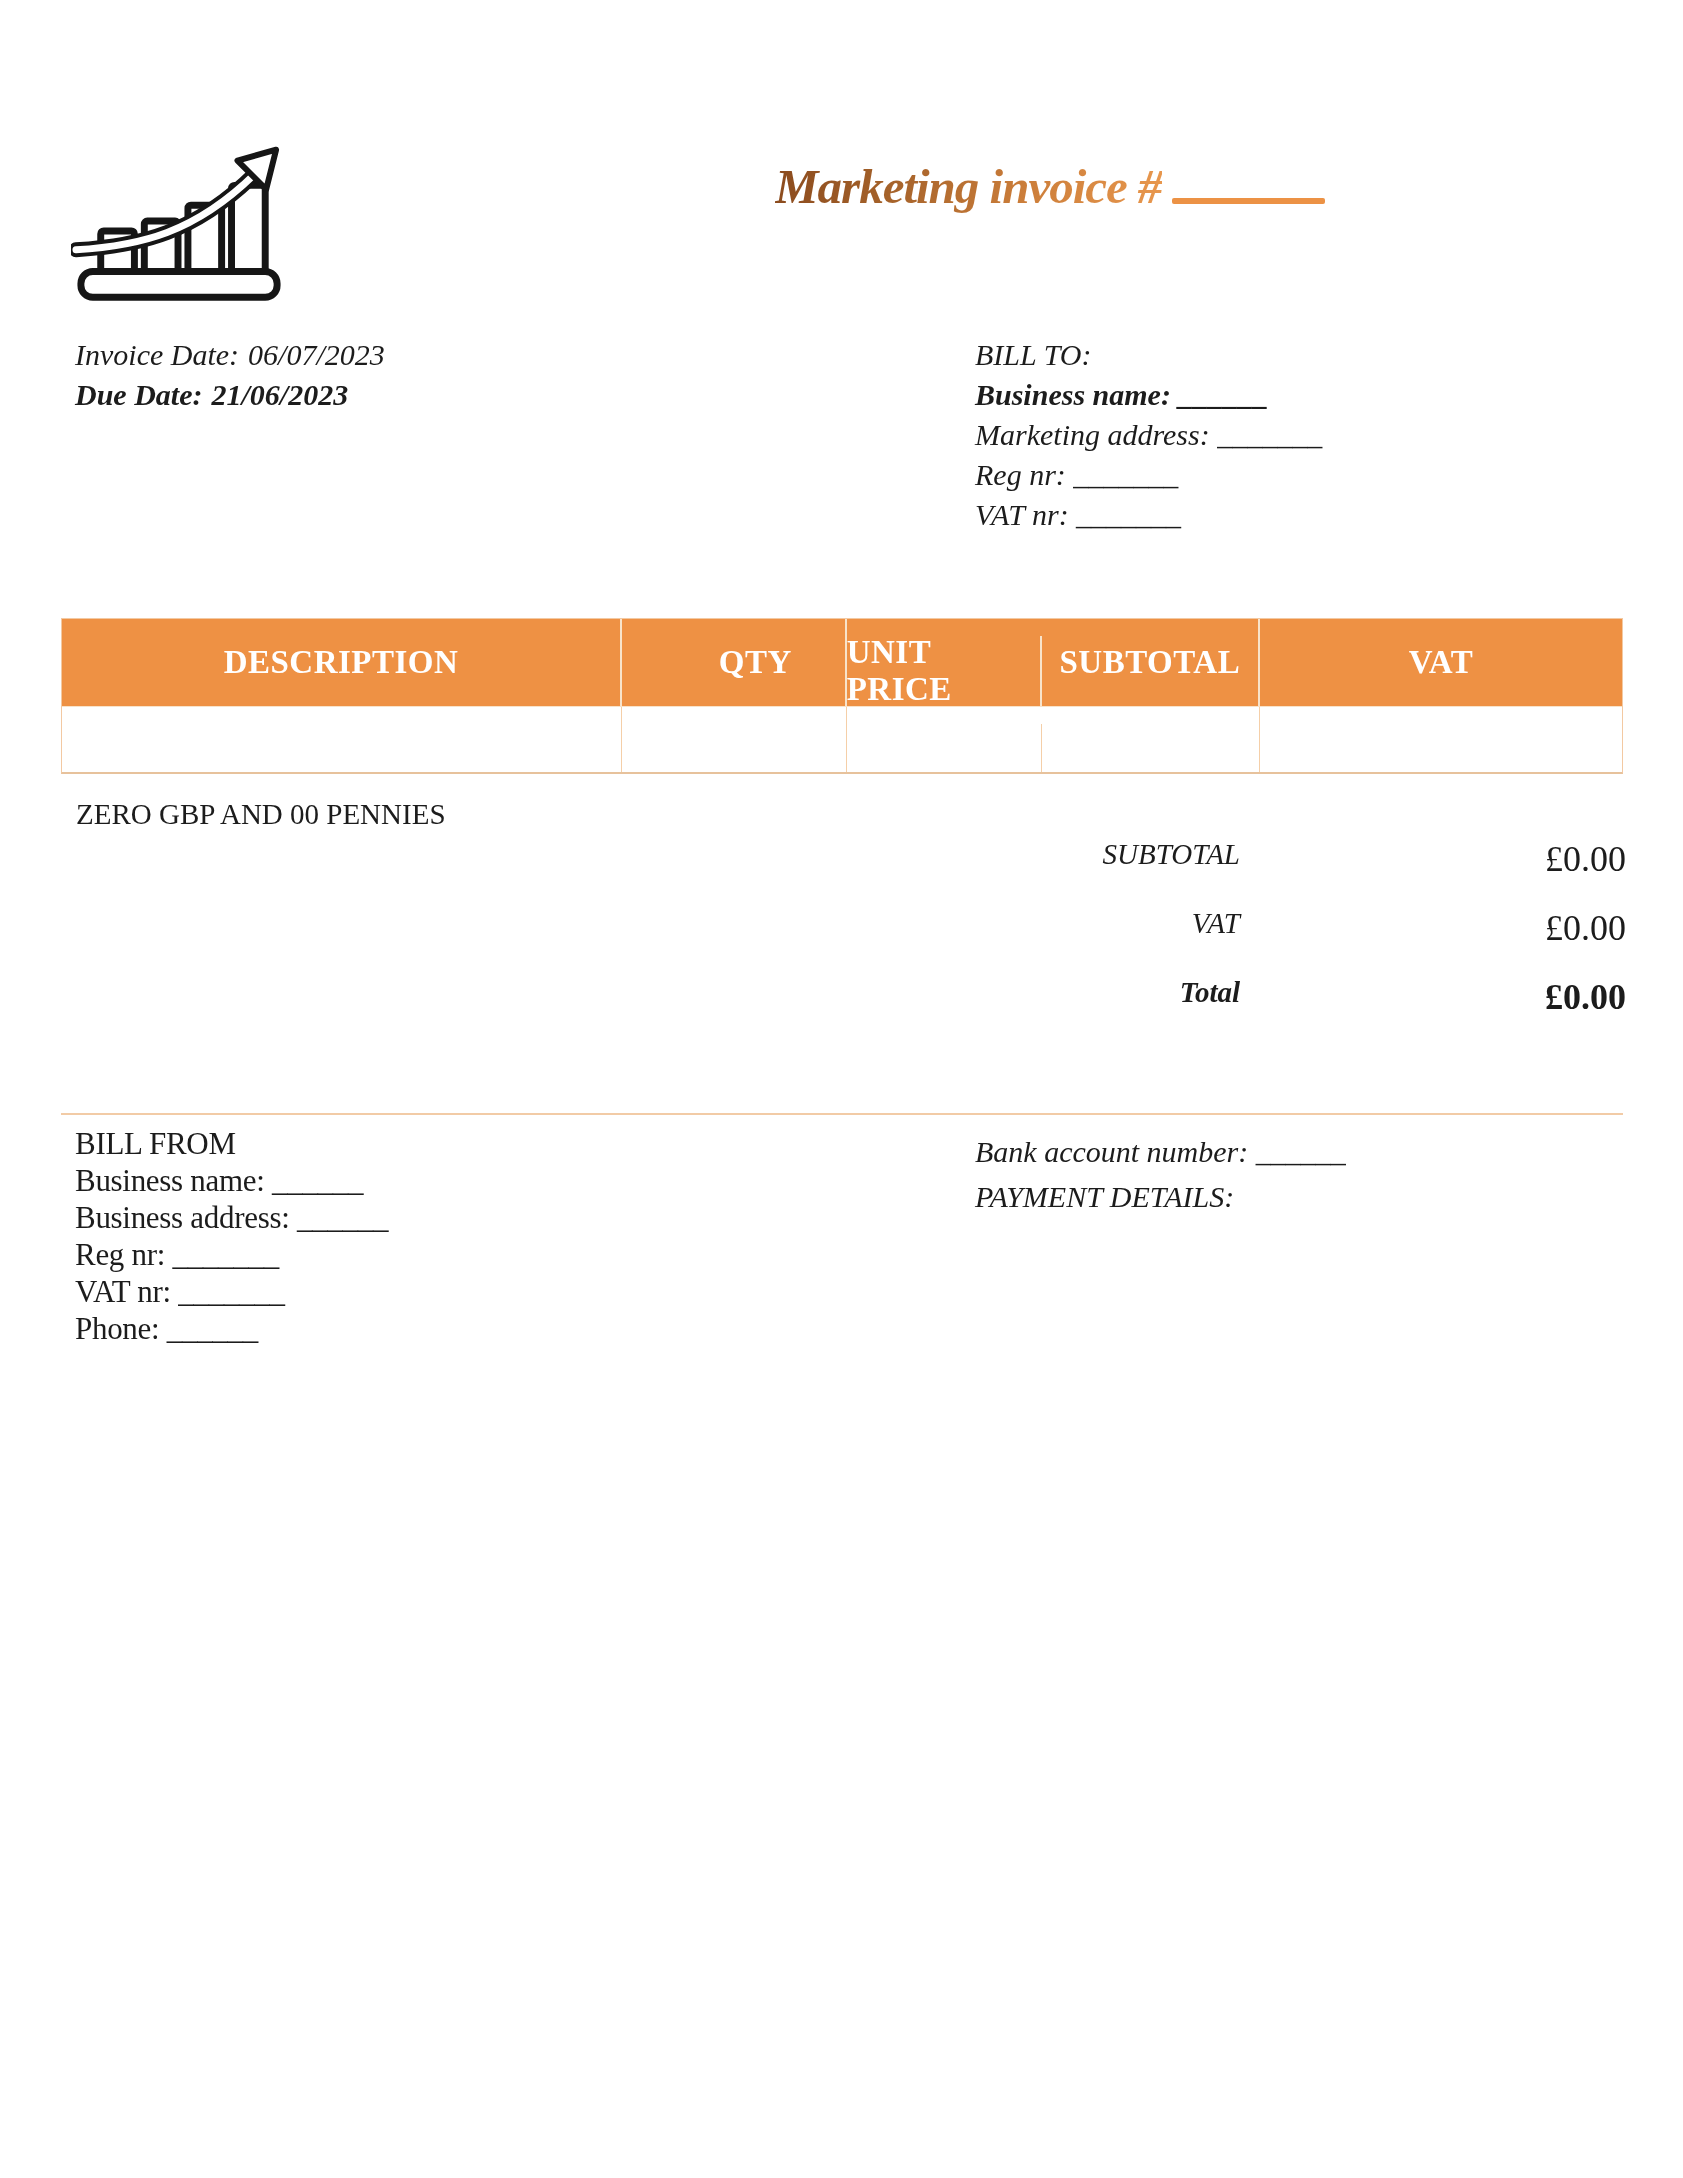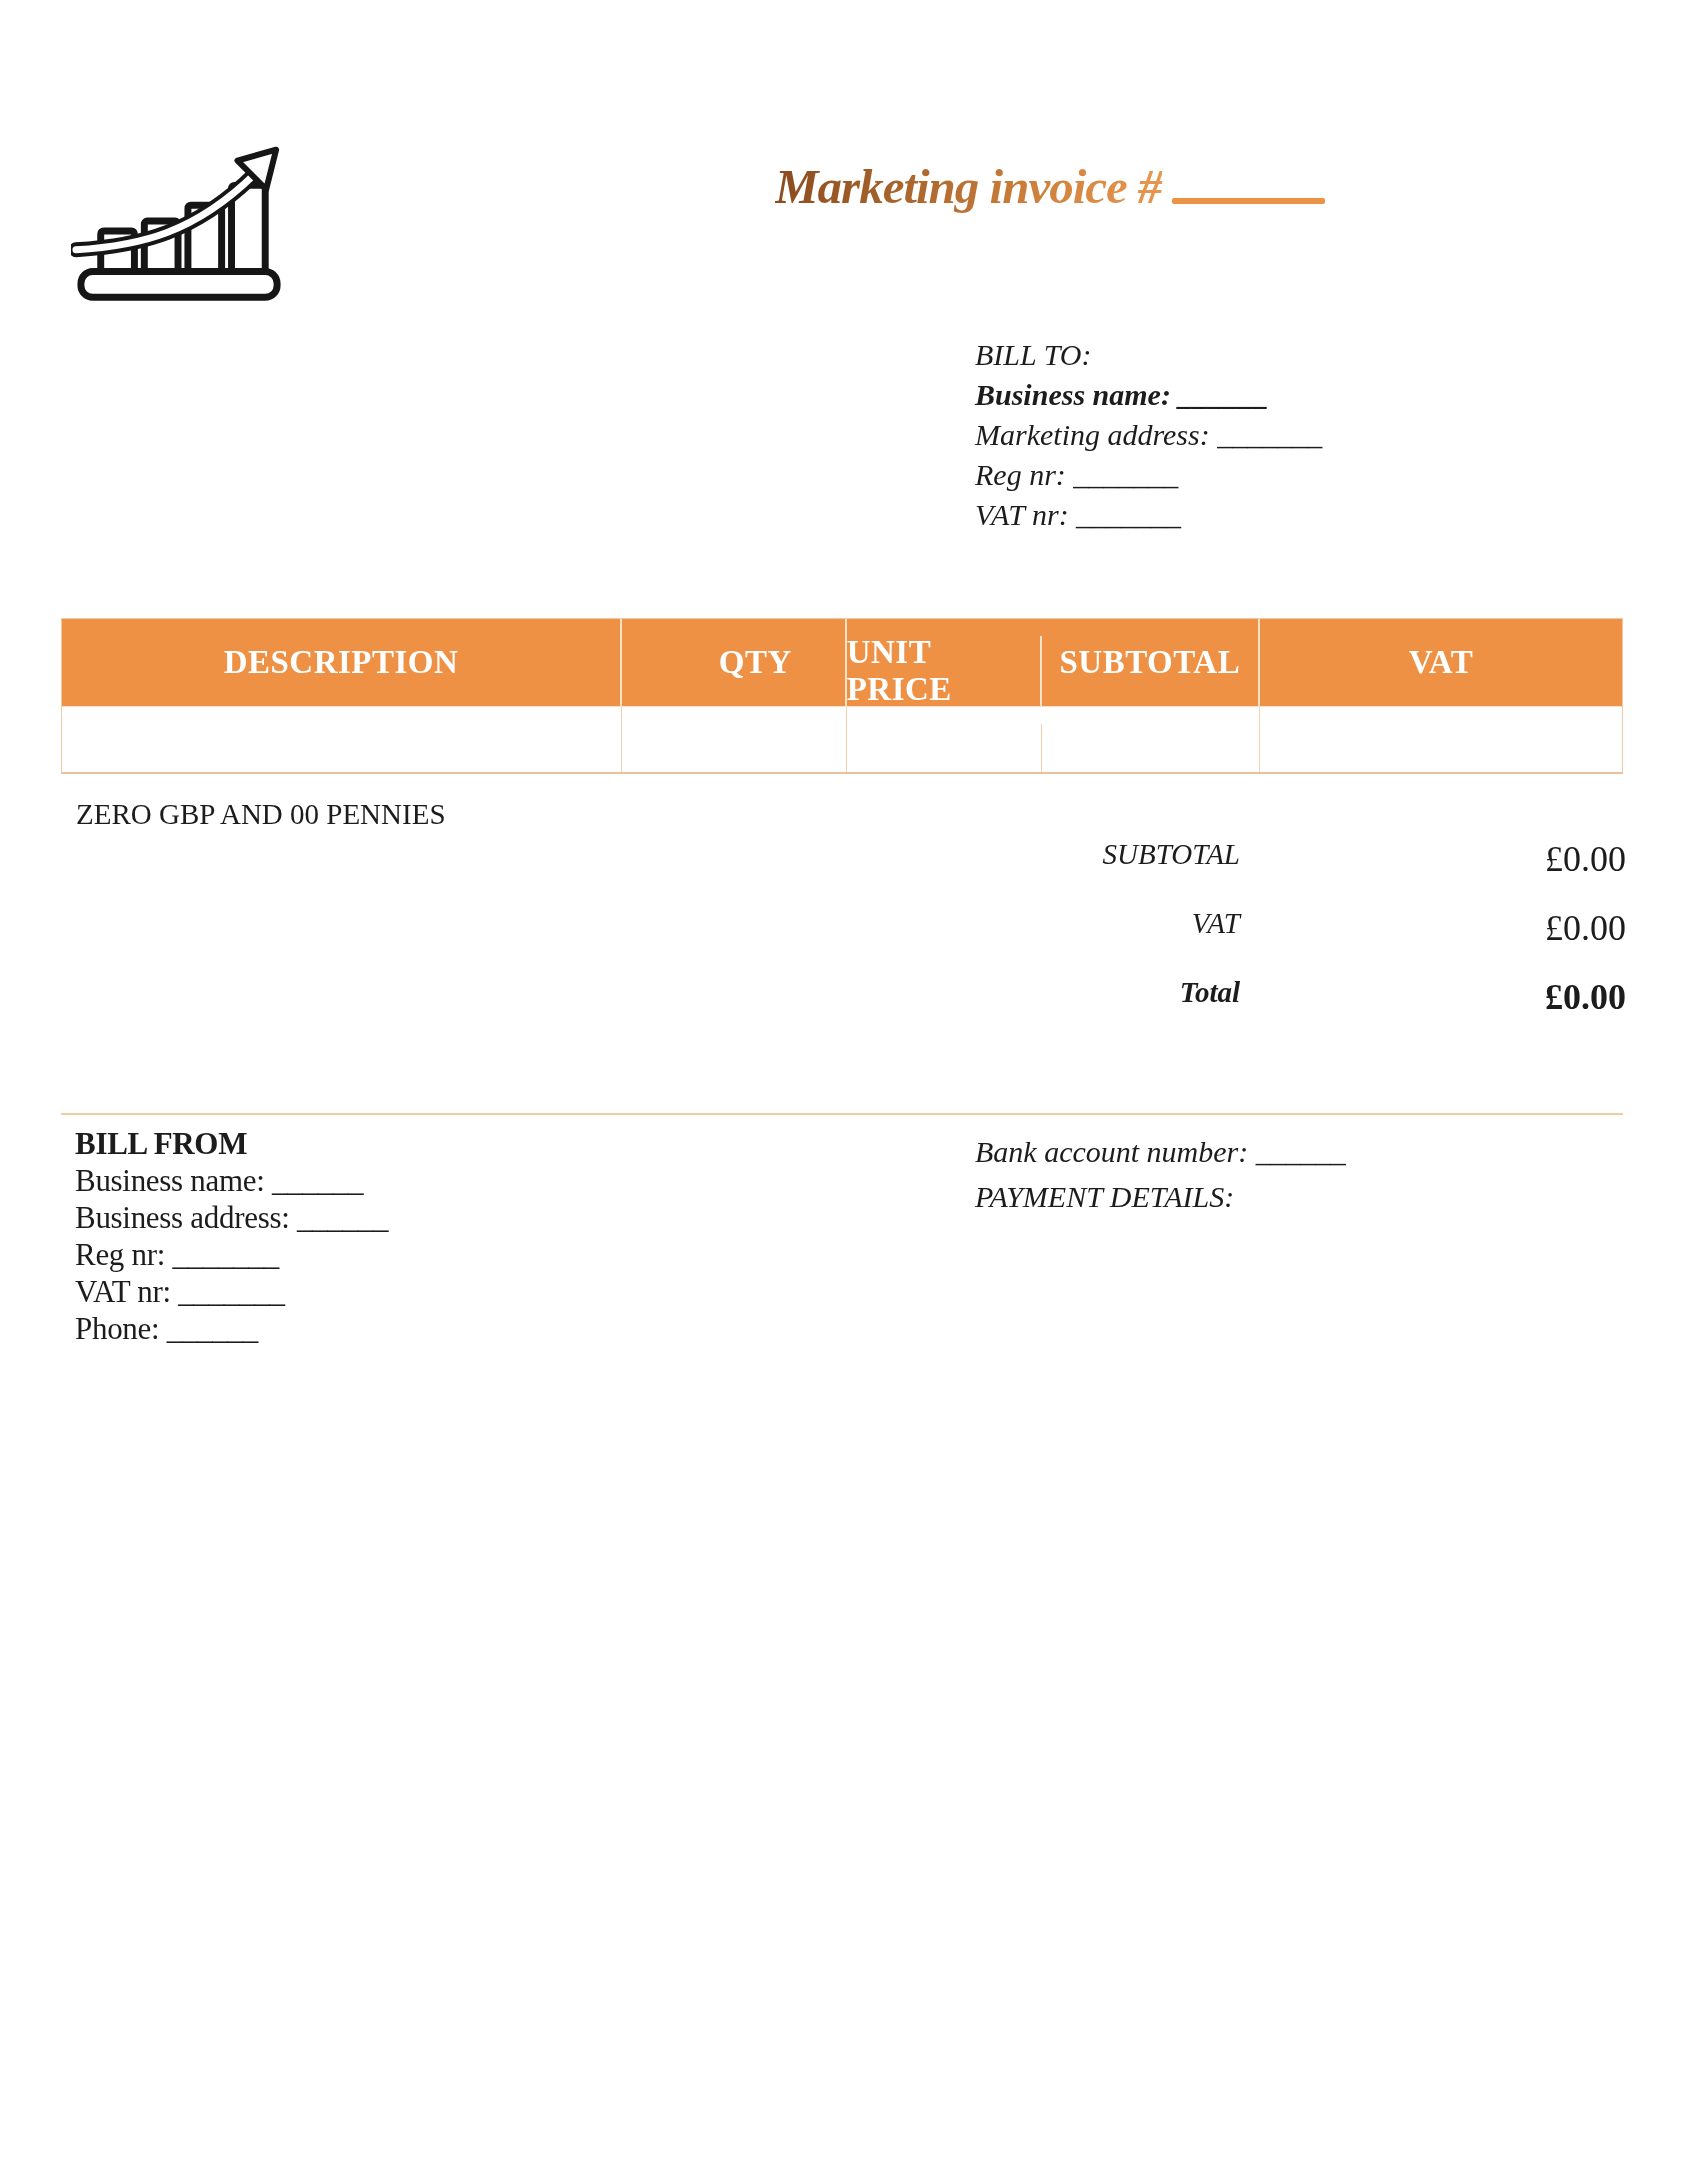--- a/index.html
+++ b/index.html
@@ -51,21 +51,21 @@
   .tot-label { position:absolute; right:443px; font-size:29px; font-style:italic; white-space:nowrap; }
   .tot-value { position:absolute; right:57px; font-size:36px; }
   .r1 { top:838px; } .r2 { top:907px; } .r3 { top:976px; }
   .tot-bold { font-weight:bold; }
 
   
   .divider { position:absolute; left:61px; top:1113px; width:1562px; height:2px; background:#f2cba6; }
 
   
   .bill-from { position:absolute; left:75px; top:1125px; font-size:31px; line-height:37px; letter-spacing:-0.3px; }
-  .bill-from .heading { font-weight:bold; }
+  .bill-from .heading { font-weight:normal; }
 
   
   .payment { position:absolute; left:975px; top:1129px; font-size:30px; font-style:italic; line-height:45px; }
 </style>
 </head>
 <body>
 
 <div class="page">
 
   <svg class="logo" viewBox="0 0 220 160" xmlns="http://www.w3.org/2000/svg">
@@ -77,20 +77,24 @@
     <path d="M 5 105 C 70 101 125 88 186 28" fill="none" stroke="#161616" stroke-width="15" stroke-linecap="round"></path>
     <path d="M 5 105 C 70 101 125 88 186 28" fill="none" stroke="#ffffff" stroke-width="7" stroke-linecap="round"></path>
     <path d="M 168 15 L 207 4 L 197 44 Z" fill="#ffffff" stroke="#161616" stroke-width="6" stroke-linejoin="round"></path>
   </svg>
 
   <div class="title">
     <span class="title-text">Marketing invoice #</span>
     <span class="title-line"></span>
   </div>
 
+  <div class="meta">
+    <div><span class="lbl">Invoice Date:</span><span>06/07/2023</span></div>
+    <div class="due"><span class="lbl">Due Date:</span><span>21/06/2023</span></div>
+  </div>
 
   <div class="bill-to">
     <div>BILL TO:</div>
     <div class="bold-line">Business name: ______</div>
     <div>Marketing address: _______</div>
     <div>Reg nr: _______</div>
     <div>VAT nr: _______</div>
   </div>
 
   <div class="inv-table">

